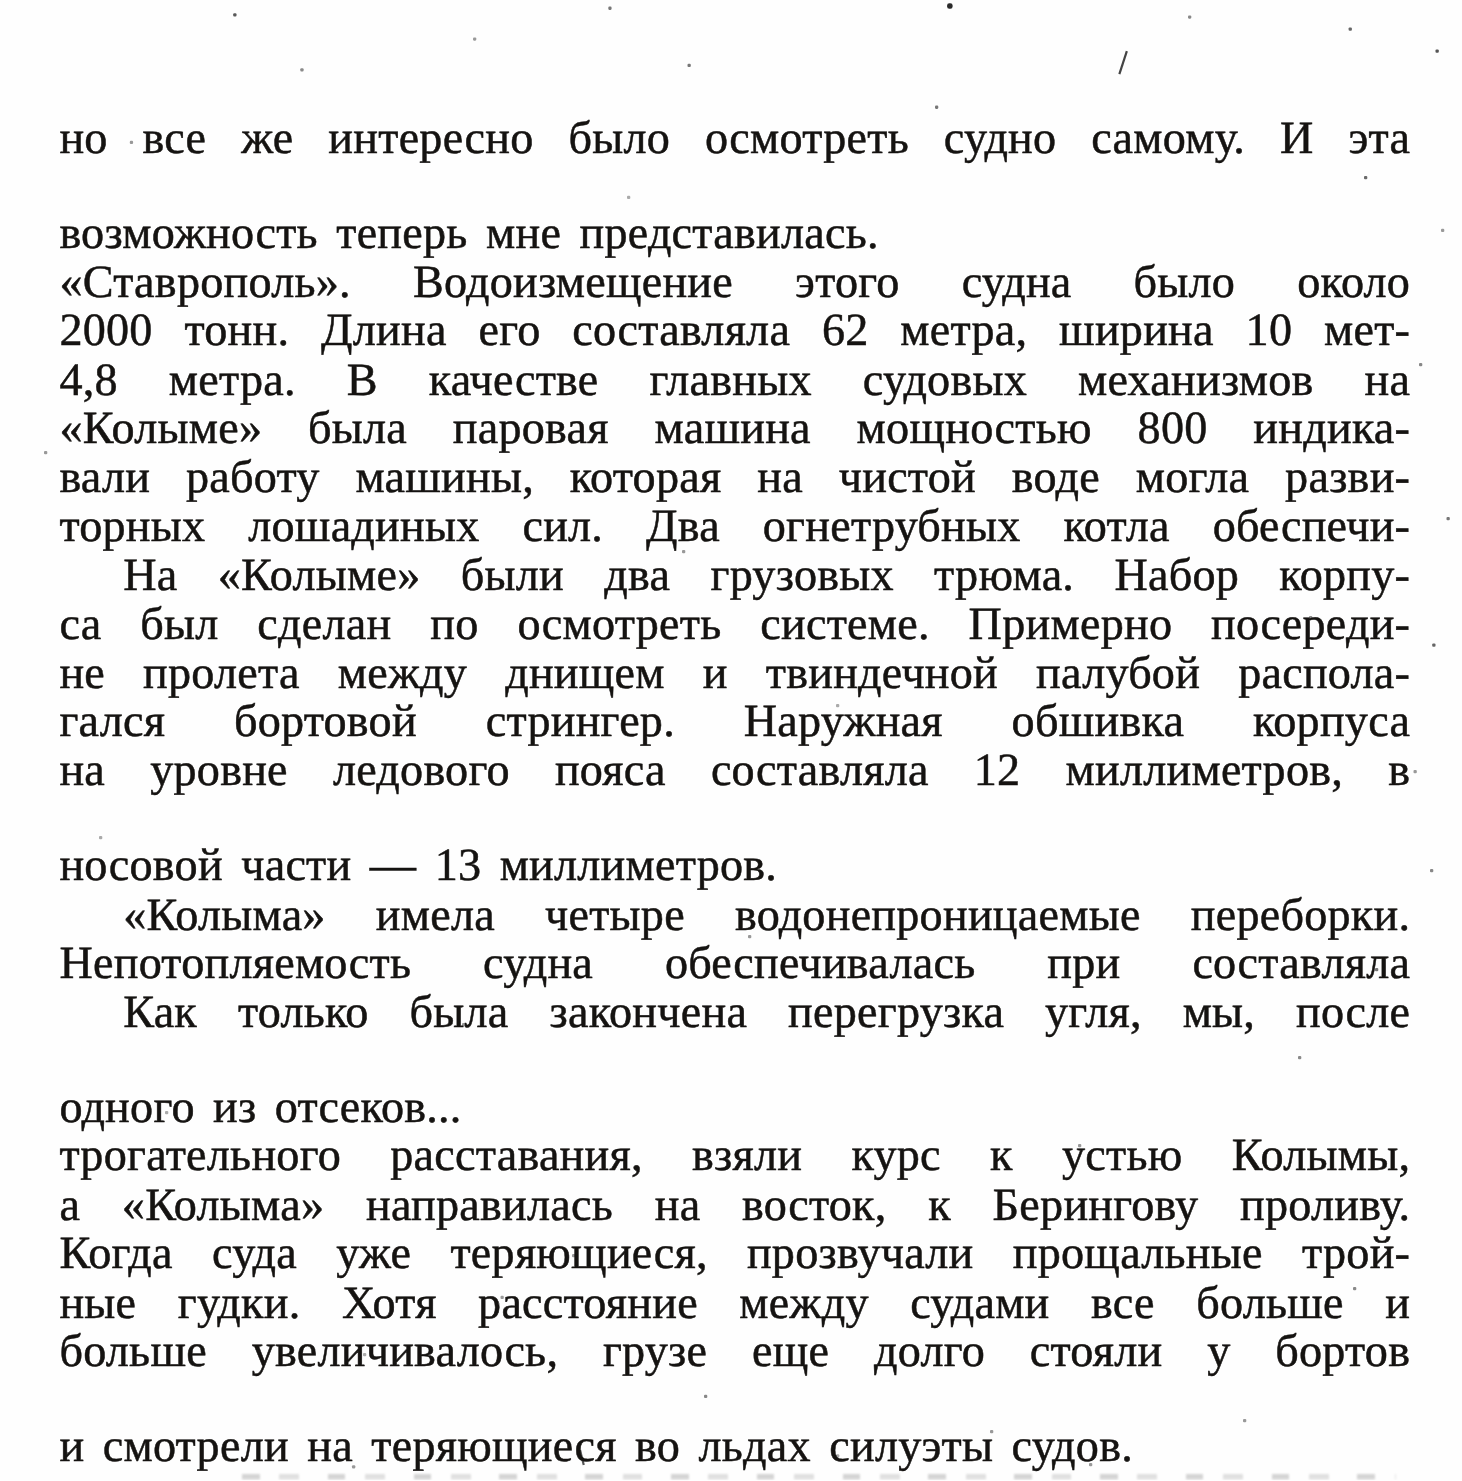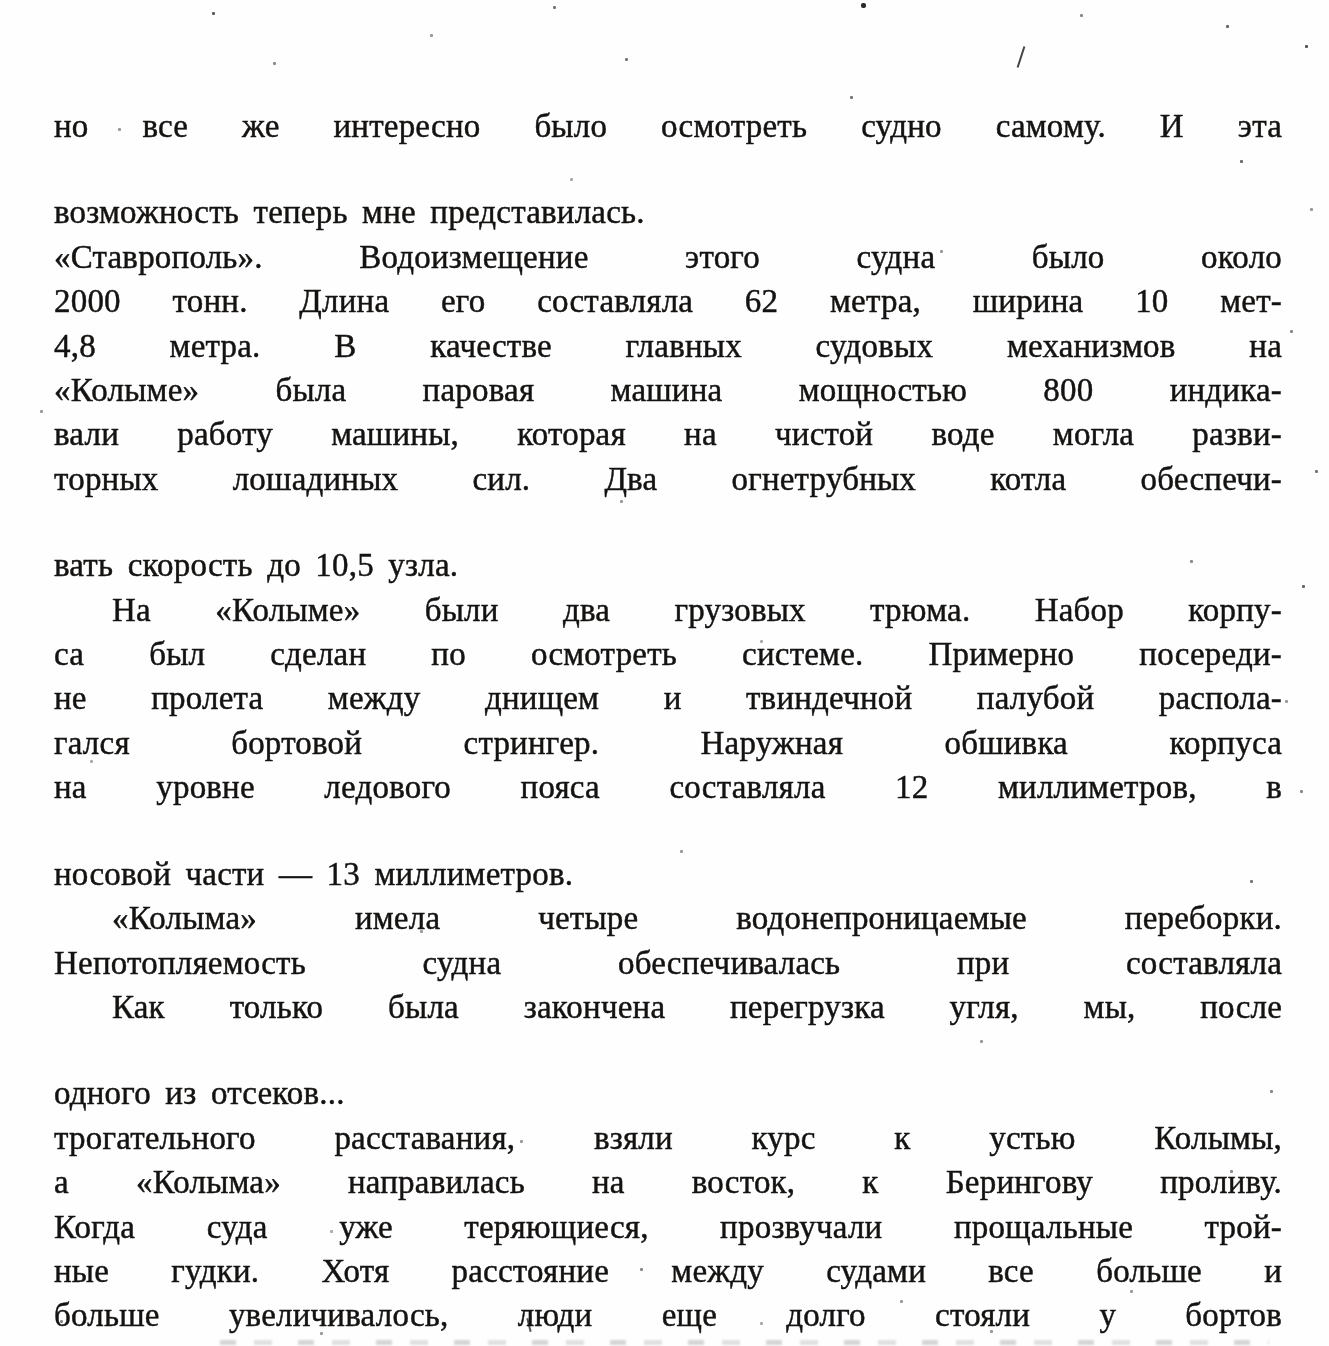--- a/index.html
+++ b/index.html
@@ -17,21 +17,21 @@
     color: #151311;
   }
   
   .text-block {
     position: absolute;
     left: 54px;
     top: 104px;
     width: 1228px;
   }
   .line {
-    font-size: 33px;
+    font-size: 42px;
     line-height: 44.4px;
     letter-spacing: 0.2px;
     word-spacing: 3px;
     white-space: normal;
     text-align: justify;
     text-align-last: justify;
     -webkit-text-stroke: 0.45px #151311;
     filter: blur(0.22px);
   }
   .line.indent { text-indent: 58px; }
@@ -104,32 +104,31 @@
   <div class="slash-mark-2"></div>
   <div class="text-block" id="text-block">
       <div class="line">но все же интересно было осмотреть судно самому. И эта</div>
       <div class="line last">возможность теперь мне представилась.</div>
       <div class="line">«Ставрополь». Водоизмещение этого судна было около</div>
       <div class="line">2000 тонн. Длина его составляла 62 метра, ширина 10 мет-</div>
       <div class="line">4,8 метра. В качестве главных судовых механизмов на</div>
       <div class="line">«Колыме» была паровая машина мощностью 800 индика-</div>
       <div class="line">вали работу машины, которая на чистой воде могла разви-</div>
       <div class="line">торных лошадиных сил. Два огнетрубных котла обеспечи-</div>
-      <div class="line last">вать скорость до 10,5 узла.</div>
       <div class="line indent">На «Колыме» были два грузовых трюма. Набор корпу-</div>
       <div class="line">са был сделан по осмотреть системе. Примерно посереди-</div>
       <div class="line">не пролета между днищем и твиндечной палубой распола-</div>
       <div class="line">гался бортовой стрингер. Наружная обшивка корпуса</div>
       <div class="line">на уровне ледового пояса составляла 12 миллиметров, в</div>
       <div class="line last">носовой части — 13 миллиметров.</div>
       <div class="line indent">«Колыма» имела четыре водонепроницаемые переборки.</div>
       <div class="line">Непотопляемость судна обеспечивалась при составляла</div>
       <div class="line indent">Как только была закончена перегрузка угля, мы, после</div>
       <div class="line last">одного из отсеков...</div>
       <div class="line">трогательного расставания, взяли курс к устью Колымы,</div>
       <div class="line">а «Колыма» направилась на восток, к Берингову проливу.</div>
       <div class="line">Когда суда уже теряющиеся, прозвучали прощальные трой-</div>
       <div class="line">ные гудки. Хотя расстояние между судами все больше и</div>
-      <div class="line">больше увеличивалось, люди еще долго стояли у бортов</div>
+      <div class="line">больше увеличивалось, грузе еще долго стояли у бортов</div>
       <div class="line last">и смотрели на теряющиеся во льдах силуэты судов.</div>
     </div>
   <div class="cutoff-strip"></div>
 </div>
 
 </body></html>

